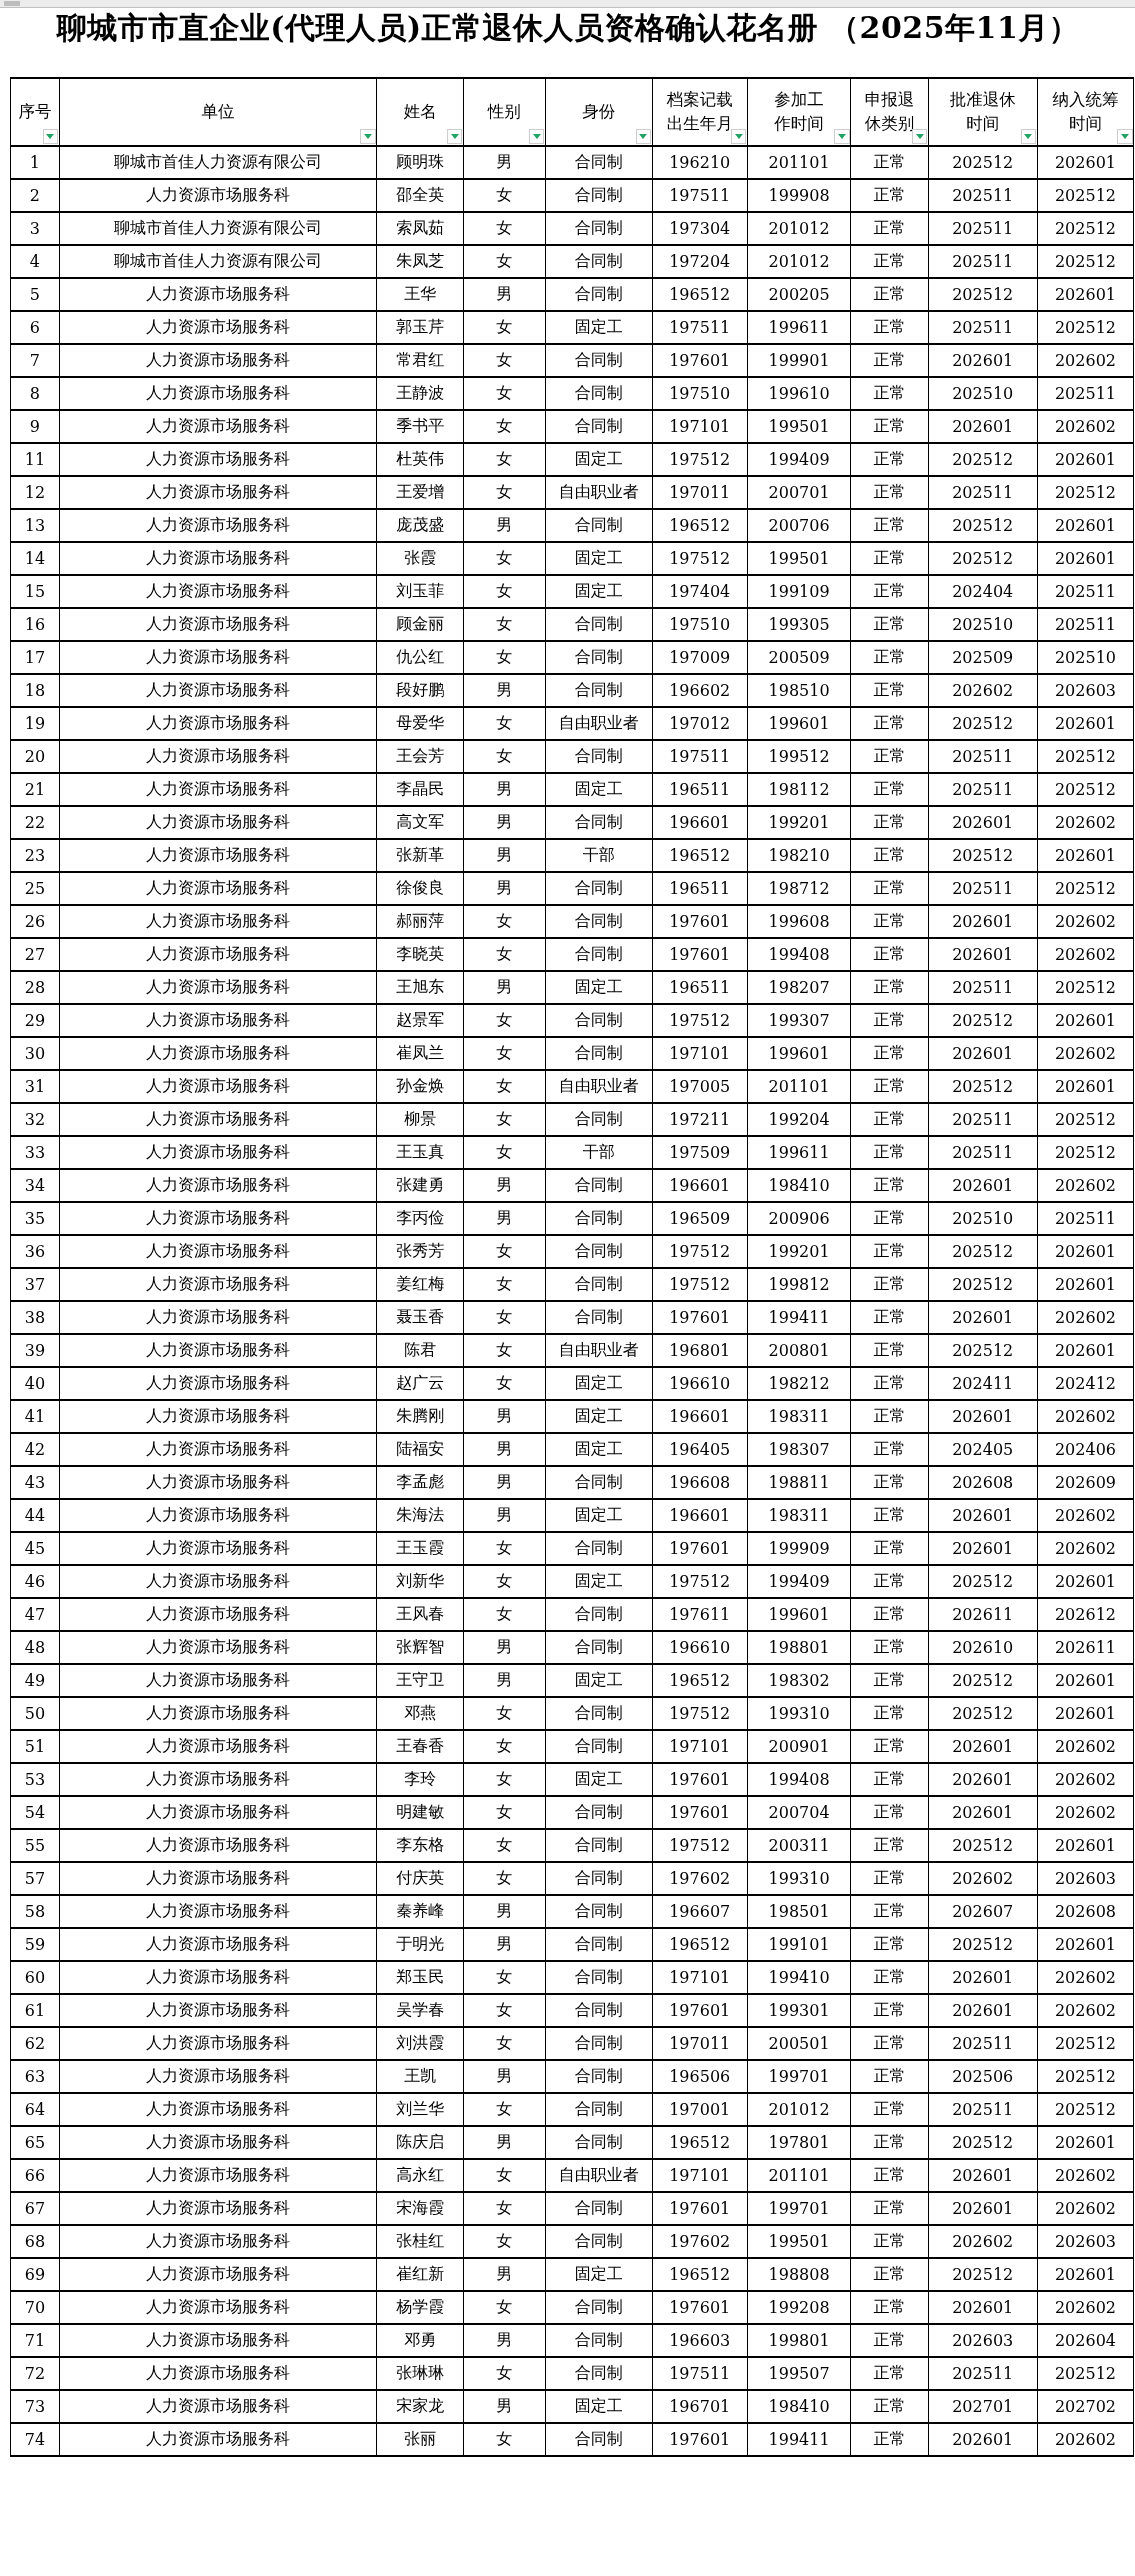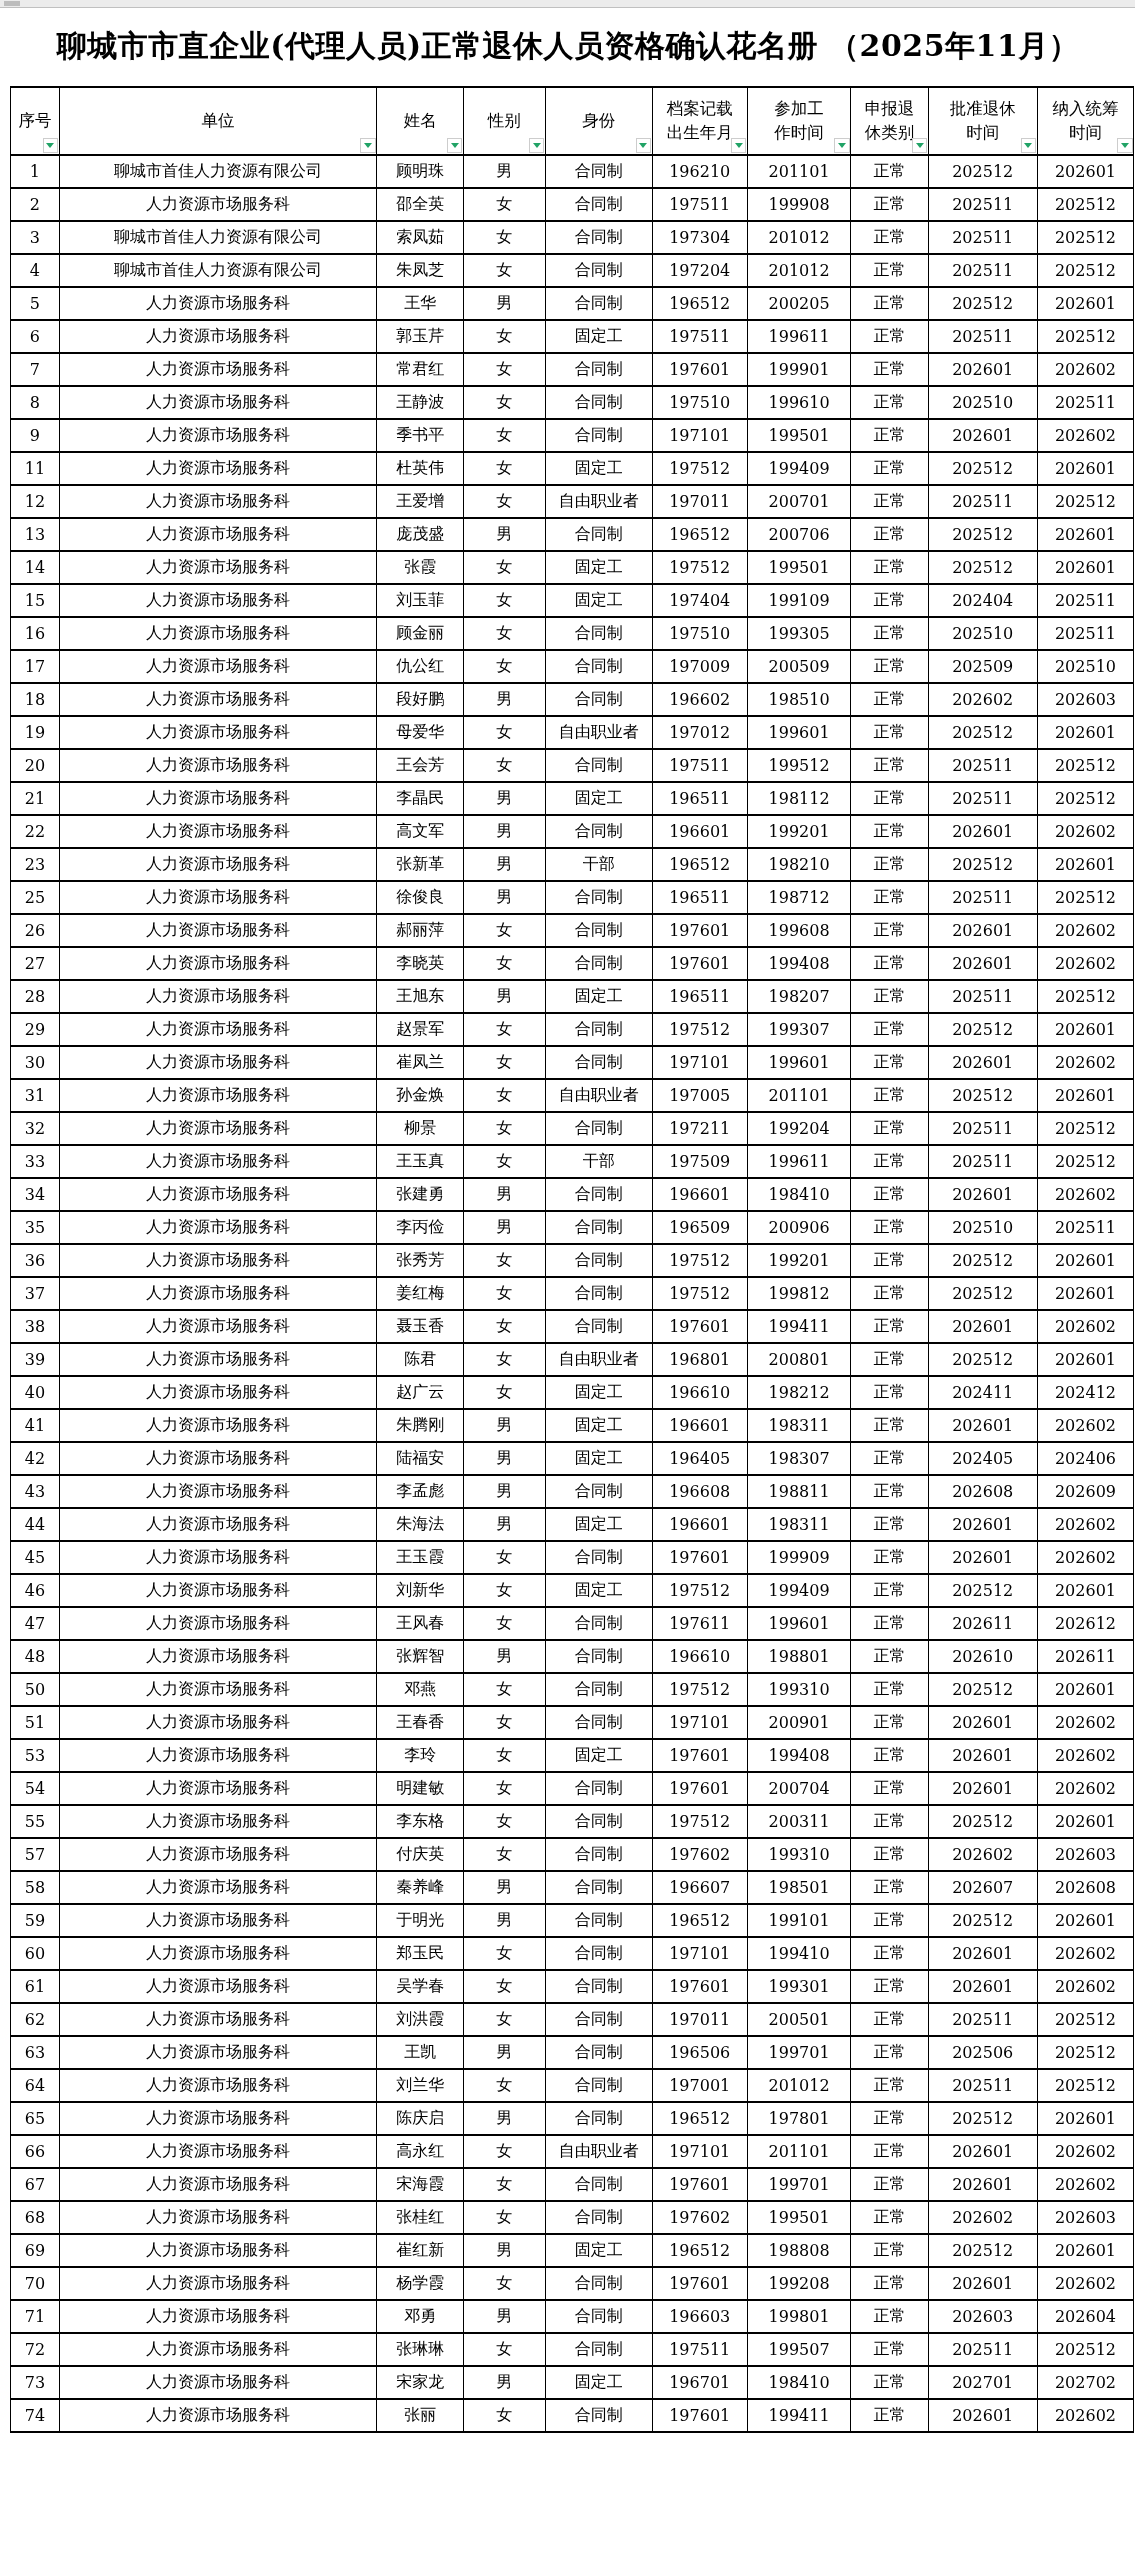--- a/index.html
+++ b/index.html
@@ -19,23 +19,23 @@
     border-bottom: 1px solid #c0c0c0;
     position: relative;
   }
   .top-strip .tab {
     position: absolute;
     left: 4.1px; top: 1px;
     width: 15.5px; height: 4.6px;
     background: #bdbdbd;
   }
   .title-bar {
-    height: 78px;
+    height: 69px;
     display: flex;
-    align-items: center;
+    align-items: flex-start;
     justify-content: center;
   }
   .title-bar .title {
     font-size: 30px;
     font-weight: 700;
     letter-spacing: 0.5px;
     white-space: nowrap;
   }
   table.roster {
     border-collapse: collapse;
@@ -688,20 +688,32 @@
           <td>张辉智</td>
           <td>男</td>
           <td>合同制</td>
           <td>196610</td>
           <td>198801</td>
           <td>正常</td>
           <td>202610</td>
           <td>202611</td>
         </tr>
         <tr>
+          <td>49</td>
+          <td>人力资源市场服务科</td>
+          <td>王守卫</td>
+          <td>男</td>
+          <td>固定工</td>
+          <td>196512</td>
+          <td>198302</td>
+          <td>正常</td>
+          <td>202512</td>
+          <td>202601</td>
+        </tr>
+        <tr>
           <td>50</td>
           <td>人力资源市场服务科</td>
           <td>邓燕</td>
           <td>女</td>
           <td>合同制</td>
           <td>197512</td>
           <td>199310</td>
           <td>正常</td>
           <td>202512</td>
           <td>202601</td>

